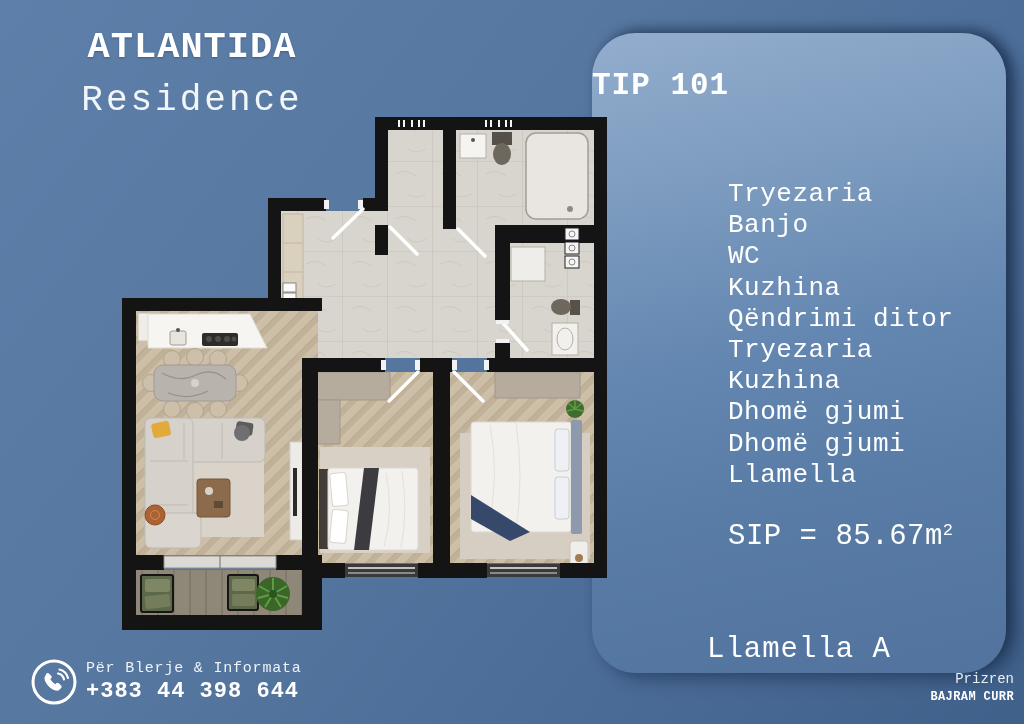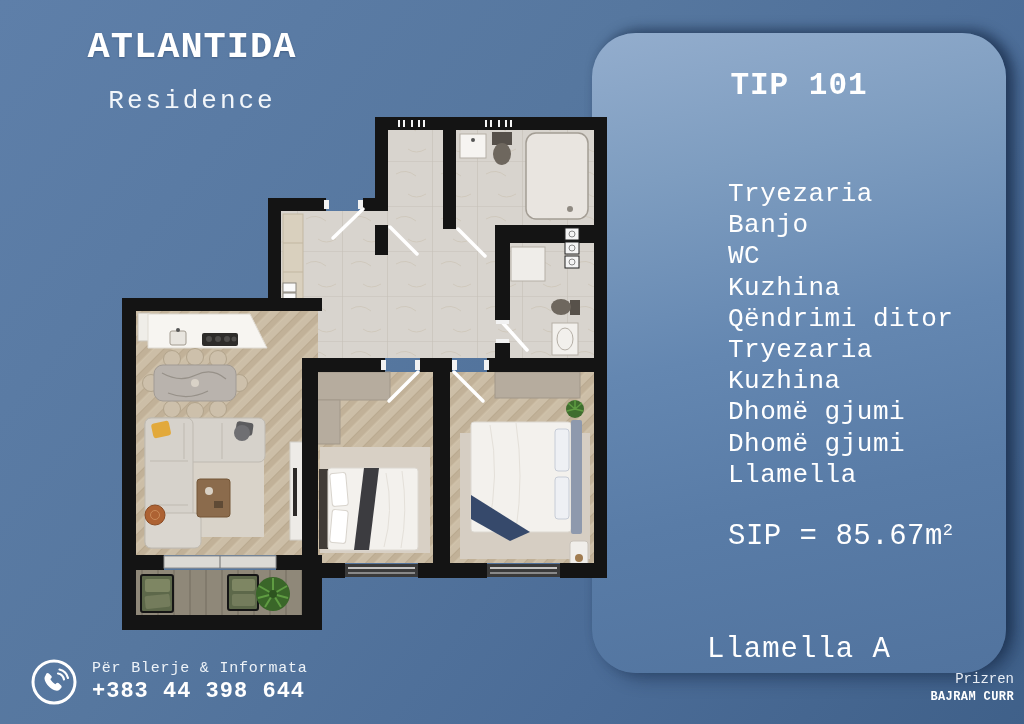--- a/index.html
+++ b/index.html
@@ -6,37 +6,37 @@
   .stage{
     position:relative;width:1024px;height:724px;overflow:hidden;
     font-family:Liberation Mono, monospace;
     background:linear-gradient(128deg,#5e7fa9 0%,#56779f 40%,#4b6c97 70%,#3f6089 100%);
     color:#fff;
     padding-left:15px;
   }
   
   .brand{position:absolute;left:62px;top:26px;width:260px;text-align:center;}
   .brand-title{font-size:37px;font-weight:700;letter-spacing:1px;text-shadow:0 1px 2px rgba(20,40,70,.35);}
-  .brand-subtitle{font-size:26px;font-weight:400;letter-spacing:3px;margin-top:18px;color:#f2f6fa;}
+  .brand-subtitle{font-size:36px;font-weight:400;letter-spacing:3px;margin-top:12px;color:#f2f6fa;}
   
   .panel{
     position:absolute;left:592px;top:33px;width:414px;height:640px;border-radius:44px;
     background:linear-gradient(168deg,#93adcd 0%,#7e9dc0 22%,#6487b1 48%,#597ca7 70%,#51739e 100%);
     box-shadow:6px -4px 12px rgba(16,35,62,.55), 10px 8px 16px rgba(16,35,62,.35);
   }
-  .tip-title{position:absolute;left:0;top:35px;width:100%;text-align:center;font-size:31px;font-weight:700;letter-spacing:1px;}
+  .tip-title{position:absolute;left:0;top:35px;width:100%;font-size:31px;font-weight:700;letter-spacing:1px;}
   .room-list{position:absolute;left:136px;top:146px;margin:0;padding:0;list-style:none;}
   .room-list li{font-size:26px;line-height:31.2px;font-weight:400;letter-spacing:.5px;}
   .sip{position:absolute;left:136px;top:487px;font-size:29px;letter-spacing:.5px;}
   .sip sup{font-size:17px;vertical-align:9px;}
   .llamella{position:absolute;left:0;top:600px;width:100%;text-align:center;font-size:29px;letter-spacing:1px;}
   
   .plan{position:absolute;left:118px;top:117px;}
   
-  .contact{position:absolute;left:30px;top:658px;display:flex;align-items:center;gap:14px;}
+  .contact{position:absolute;left:30px;top:658px;display:flex;align-items:center;gap:8px;}
   .contact-texts{display:flex;flex-direction:column;}
   .contact-label{font-size:15px;letter-spacing:.8px;color:#eef3f8;}
   .contact-phone{font-size:22px;font-weight:700;letter-spacing:1px;margin-top:2px;}
   
   .loc{position:absolute;right:25px;top:671px;text-align:right;line-height:16px;}
   .loc-city{font-size:14px;color:#e9eef5;}
   .loc-agent{font-size:12px;font-weight:700;letter-spacing:.4px;margin-top:2px;}
 </style>
 </head>
 <body>

